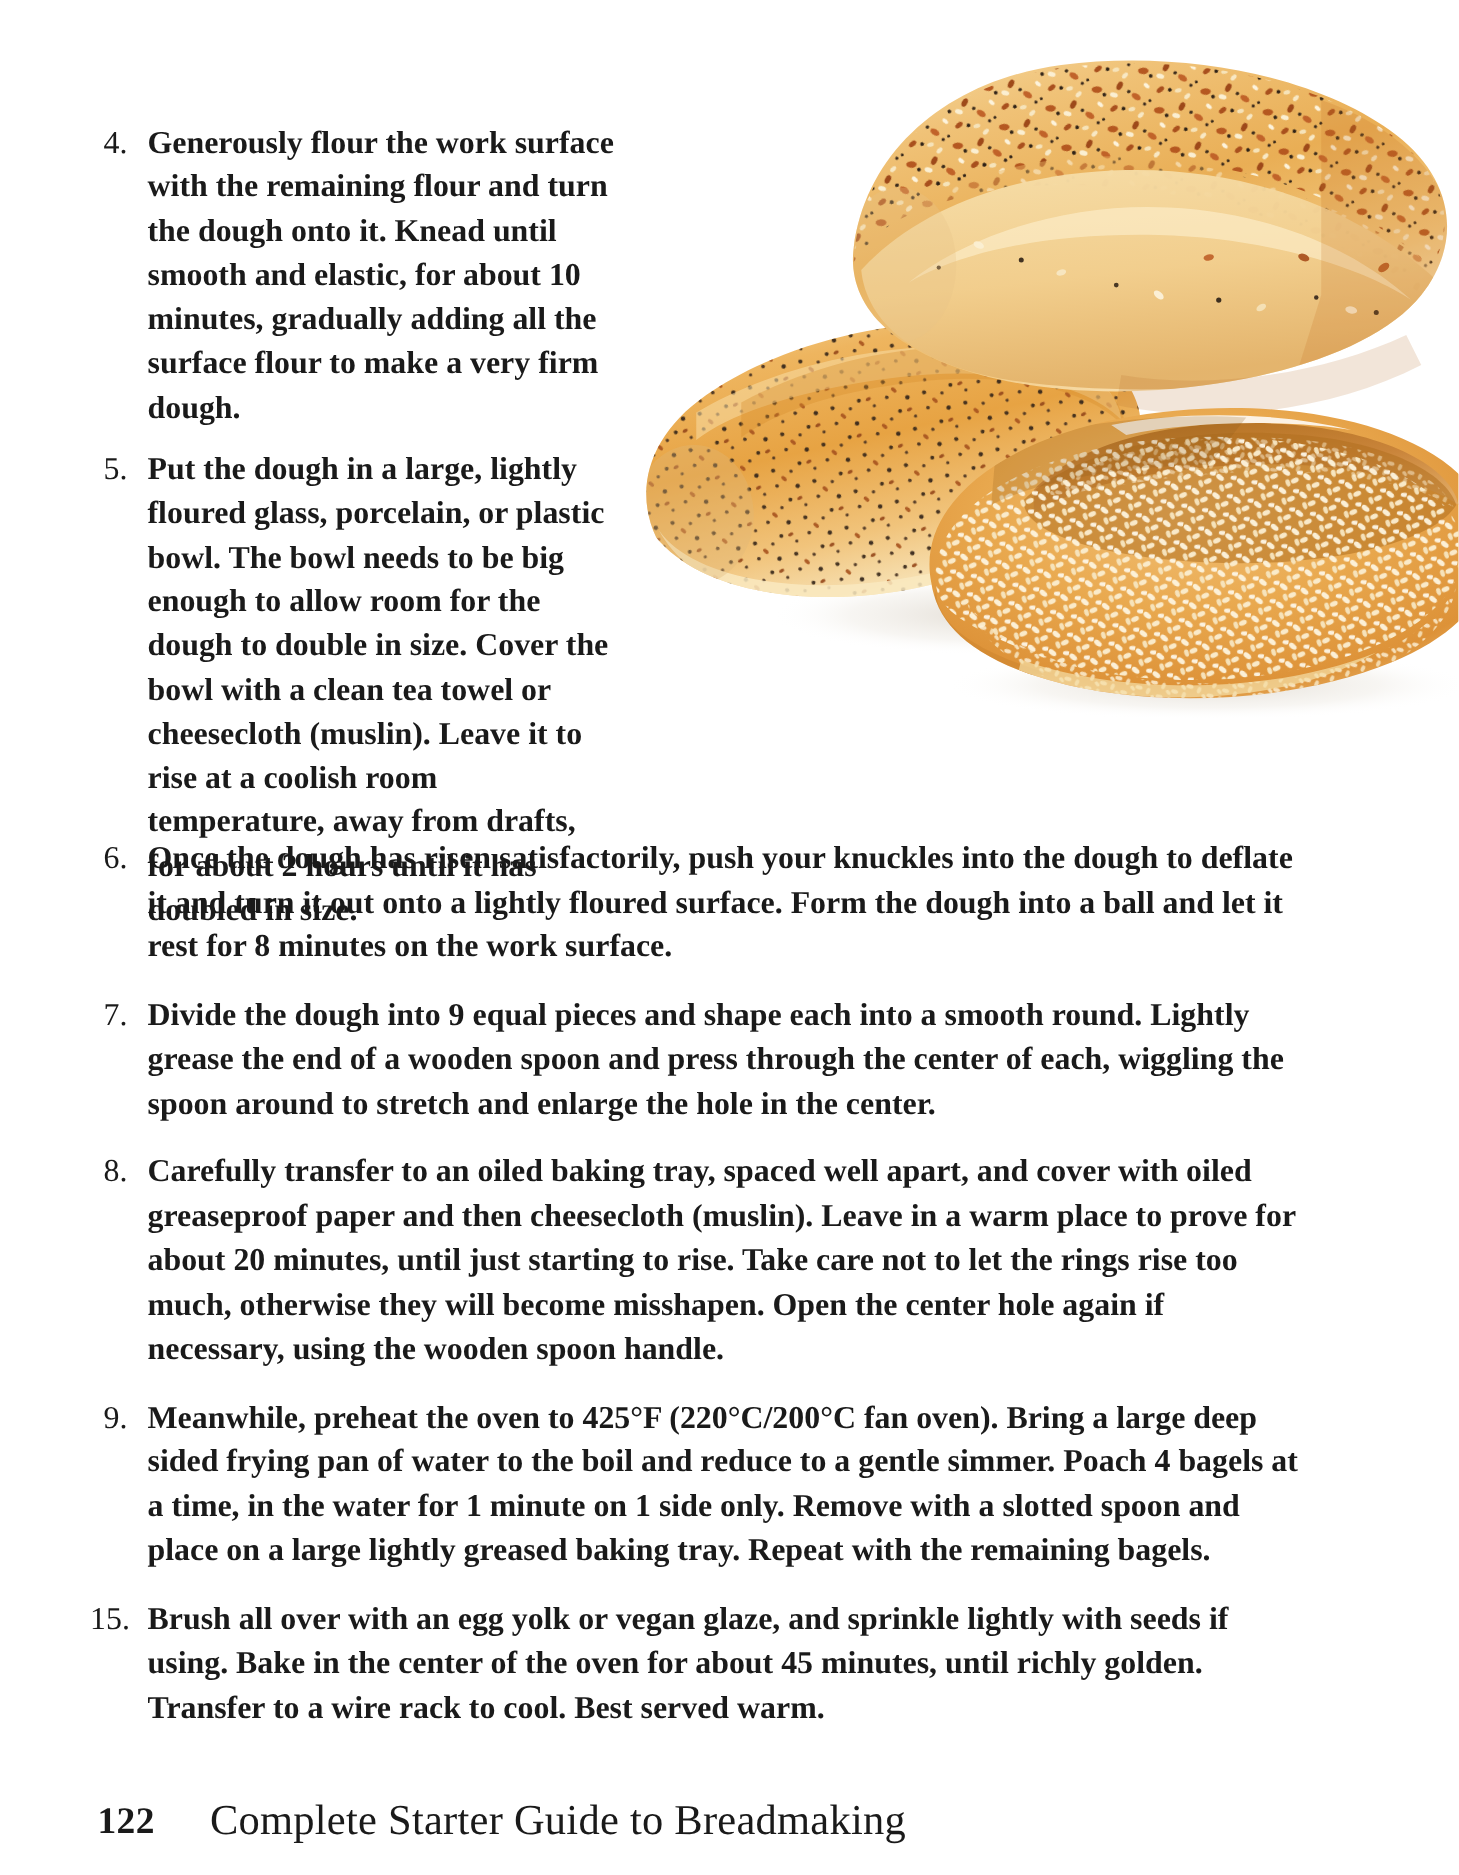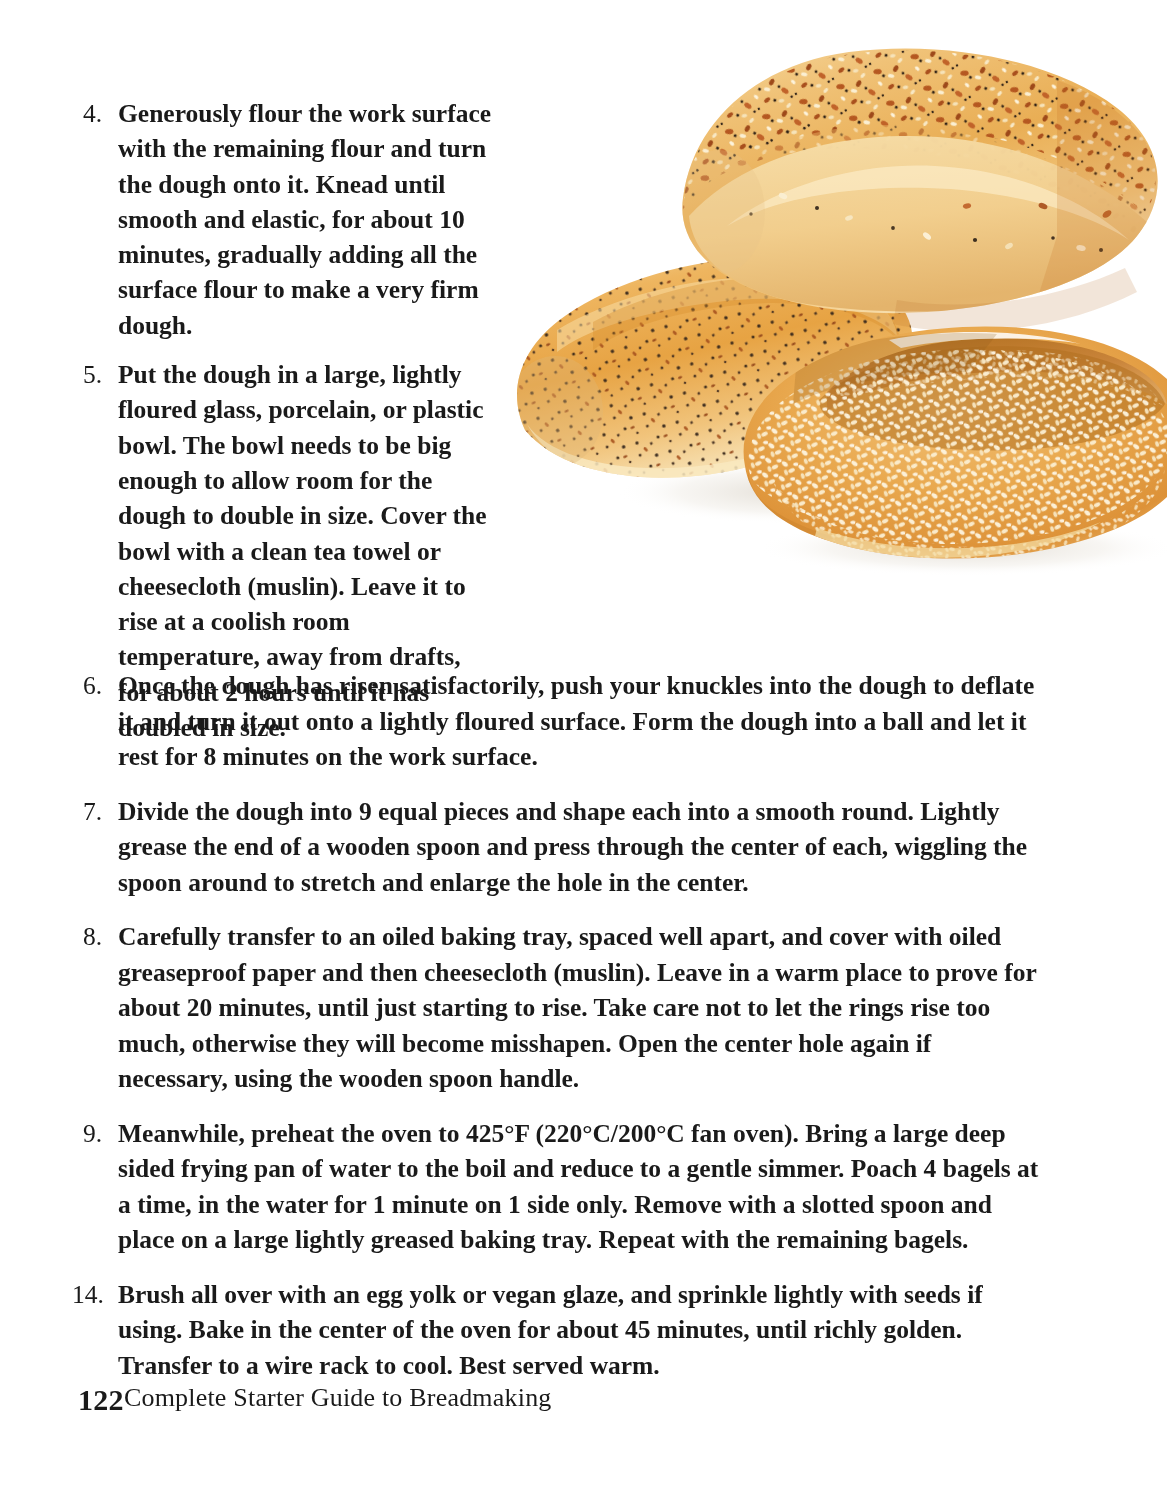--- a/index.html
+++ b/index.html
@@ -73,31 +73,32 @@
     font-size: 25.5px;
     line-height: 35.5px;
     margin-bottom: 19px;
   }
   #wide-column .step-num { width: 30px; padding-right: 16px; }
 
   
   #footer {
     position: absolute;
     left: 78px;
-    top: 1383px;
+    top: 1438px;
     display: flex;
-    align-items: flex-start;
+    align-items: center;
   }
   #footer .folio {
     font-weight: bold;
     font-size: 30px;
     letter-spacing: 0.3px;
   }
   #footer .running-title {
-    font-size: 26px;
+    font-size: 34px;
+    margin-left: 44px;
     letter-spacing: 0.2px;
   }
 </style>
 </head>
 <body>
 
 <div id="page">
 
   <div id="photo">
     <svg viewBox="0 0 670 575" xmlns="http://www.w3.org/2000/svg" aria-hidden="true">
@@ -365,21 +366,21 @@
     </div>
     <div class="step">
       <div class="step-num">8.</div>
       <div class="step-text">Carefully transfer to an oiled baking tray, spaced well apart, and cover with oiled greaseproof paper and then cheesecloth (muslin). Leave in a warm place to prove for about 20 minutes, until just starting to rise. Take care not to let the rings rise too much, otherwise they will become misshapen. Open the center hole again if necessary, using the wooden spoon handle.</div>
     </div>
     <div class="step">
       <div class="step-num">9.</div>
       <div class="step-text">Meanwhile, preheat the oven to 425°F (220°C/200°C fan oven). Bring a large deep sided frying pan of water to the boil and reduce to a gentle simmer. Poach 4 bagels at a time, in the water for 1 minute on 1 side only. Remove with a slotted spoon and place on a large lightly greased baking tray. Repeat with the remaining bagels.</div>
     </div>
     <div class="step">
-      <div class="step-num">14.</div>
+      <div class="step-num">15.</div>
       <div class="step-text">Brush all over with an egg yolk or vegan glaze, and sprinkle lightly with seeds if using. Bake in the center of the oven for about 45 minutes, until richly golden. Transfer to a wire rack to cool. Best served warm.</div>
     </div>
   </div>
 
   <div id="footer">
     <div class="folio">122</div>
     <div class="running-title">Complete Starter Guide to Breadmaking</div>
   </div>
 
 </div>

